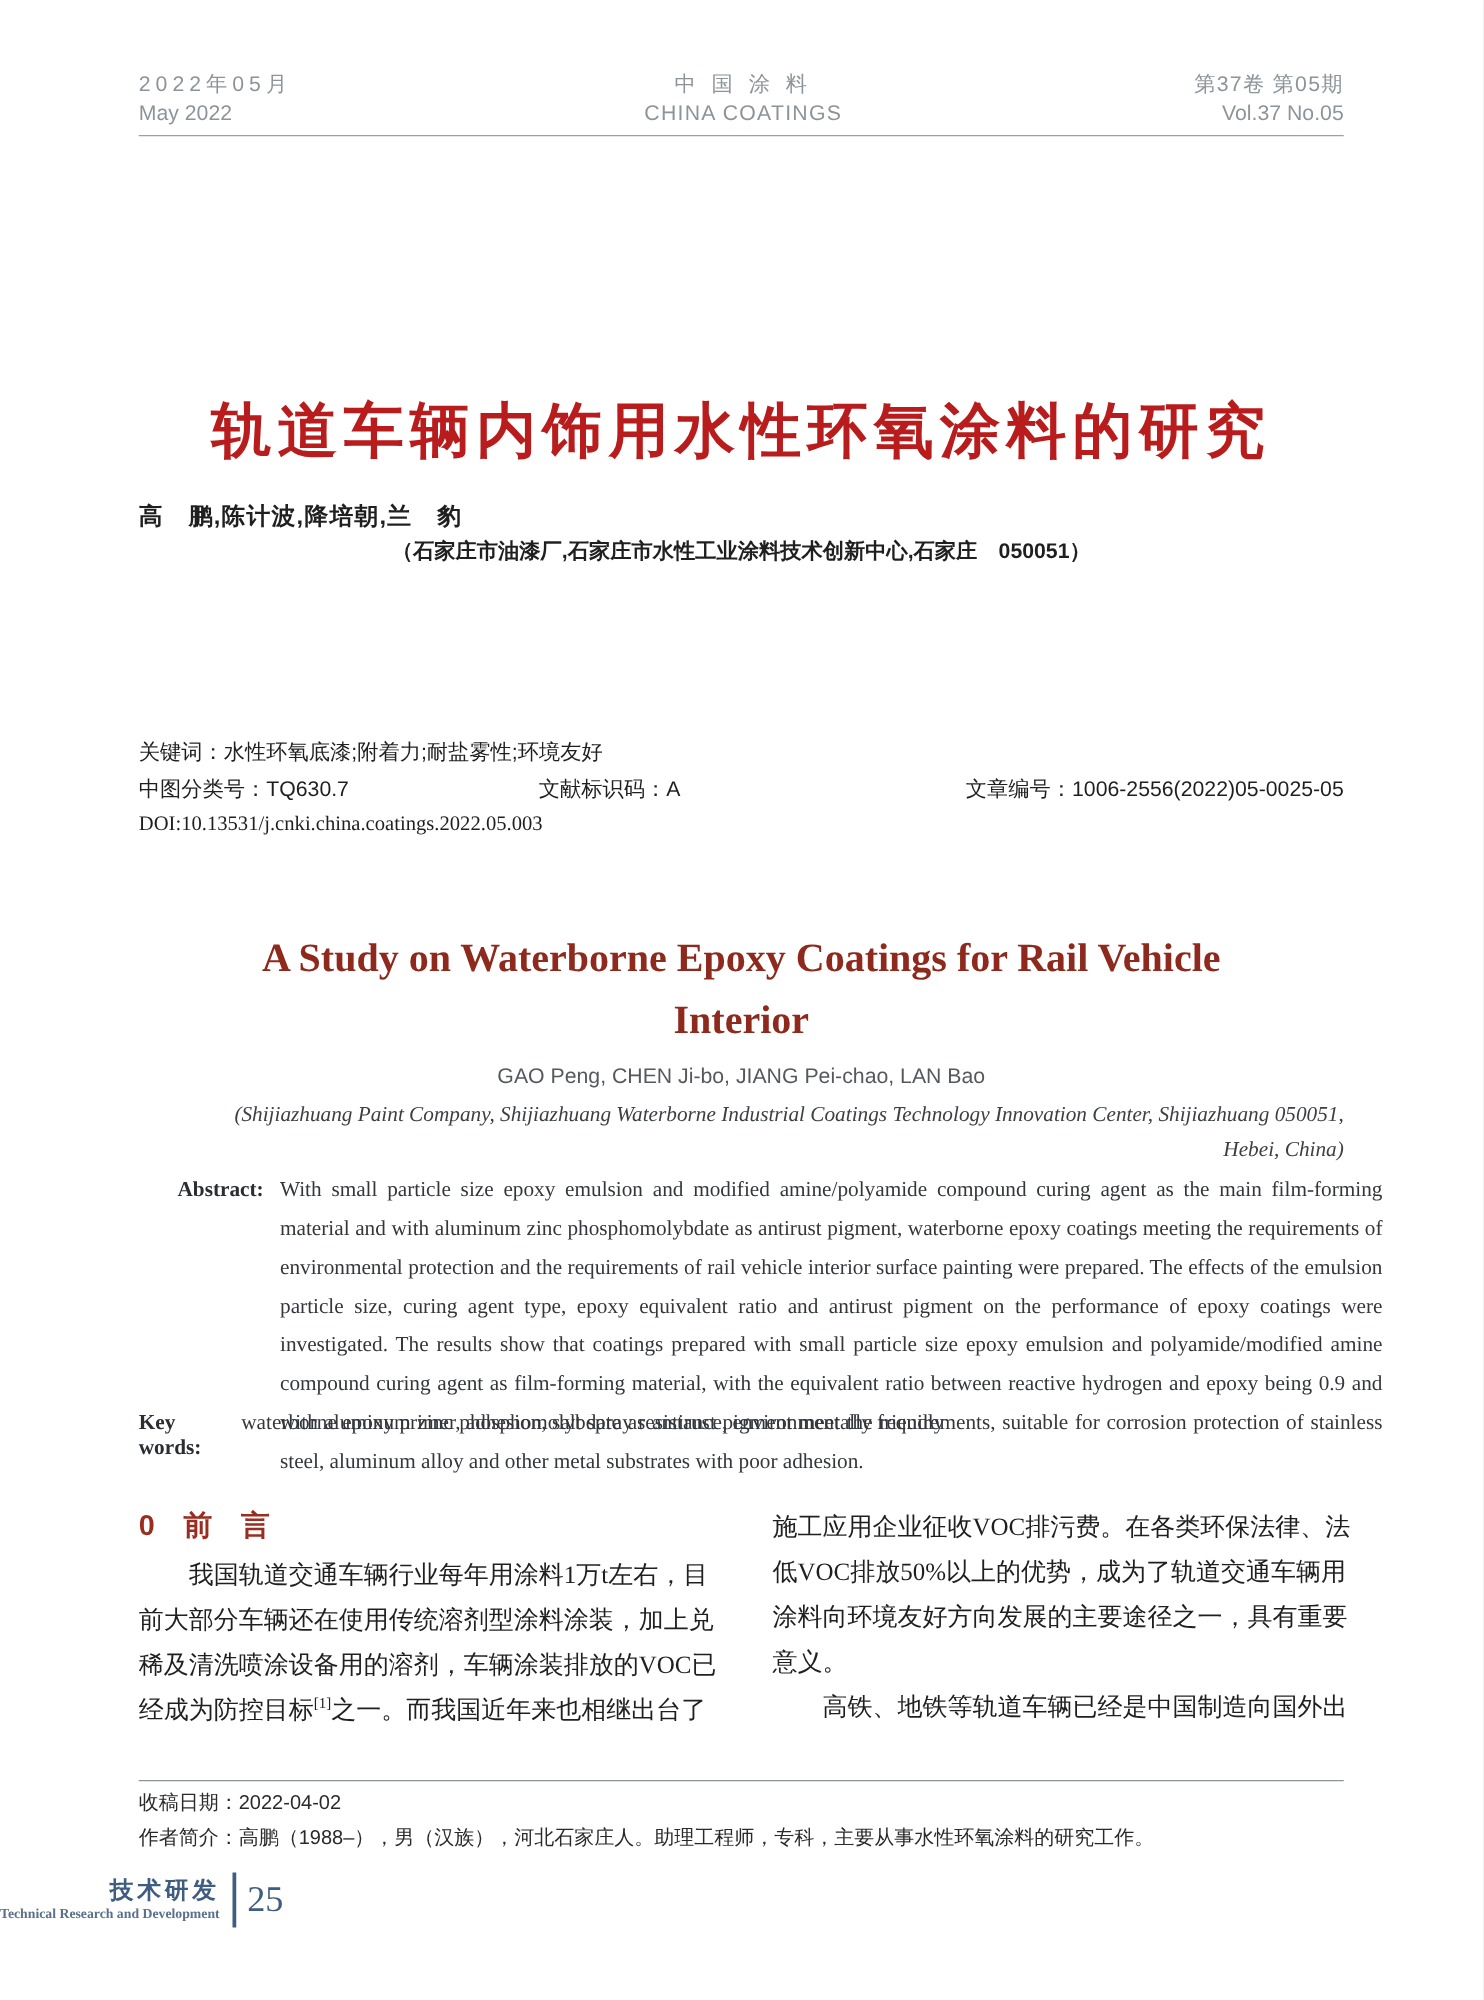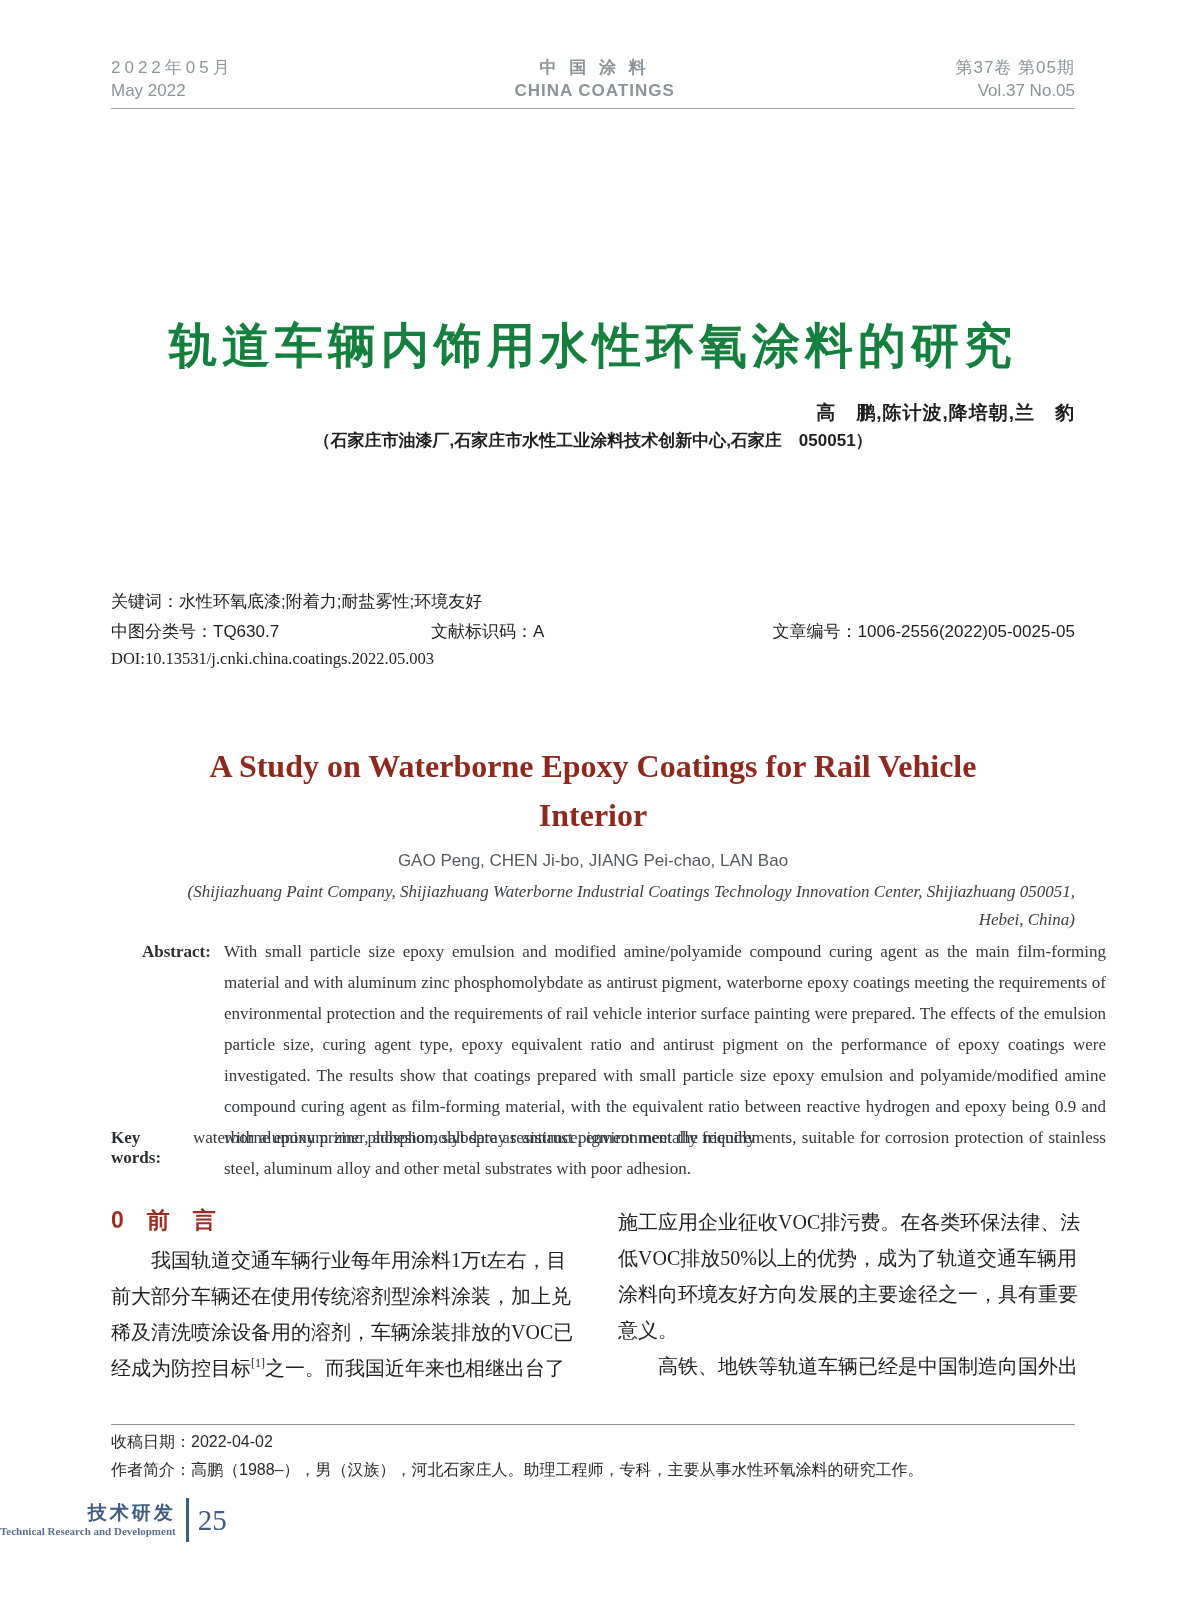--- a/index.html
+++ b/index.html
@@ -6,29 +6,29 @@
   .page{position:relative;width:1187px;height:1600px;background:#ffffff;margin:0 auto;
         font-family:"Liberation Sans","DejaVu Sans",sans-serif;color:#1f1f1f;overflow:hidden;
         box-shadow:0 0 4px rgba(0,0,0,.15);}
   .content{position:absolute;left:111px;width:964px;}
 
   
   .jheader{top:56px;display:flex;justify-content:space-between;align-items:flex-end;
            color:#8d9499;font-size:17px;line-height:23px;border-bottom:1.5px solid #9aa0a5;
            padding-bottom:6px;}
   .jheader .col{display:flex;flex-direction:column;}
-  .jheader .c-center{text-align:center;letter-spacing:1px;font-weight:bold;}
+  .jheader .c-center{text-align:center;letter-spacing:1px;}
   .jheader .c-right{text-align:right;}
   .jheader .zh{letter-spacing:4px;}
   .jheader .c-right .zh{letter-spacing:1px;}
 
   
-  .cn-title{top:316px;text-align:center;color:#15803d;font-size:48px;font-weight:bold;
+  .cn-title{top:316px;text-align:center;color:#b91c1c;font-size:48px;font-weight:bold;
             letter-spacing:5px;line-height:60px;}
-  .cn-authors{top:400px;text-align:right;font-size:19px;font-weight:bold;letter-spacing:1px;}
+  .cn-authors{top:400px;text-align:left;font-size:19px;font-weight:bold;letter-spacing:1px;}
   .cn-affil{top:429px;text-align:center;font-size:17px;font-weight:bold;}
 
   
   .hang{display:flex;}
   .hang .hlabel{flex:0 0 64px;}
   .hang .htext{flex:1;text-align:justify;}
   .cn-abstract{top:481px;font-size:17px;line-height:29.5px;}
   .cn-keywords{top:590px;font-size:17px;}
   .cn-class{top:620px;font-size:17px;display:flex;}
   .cn-class .cc1{width:320px;}

